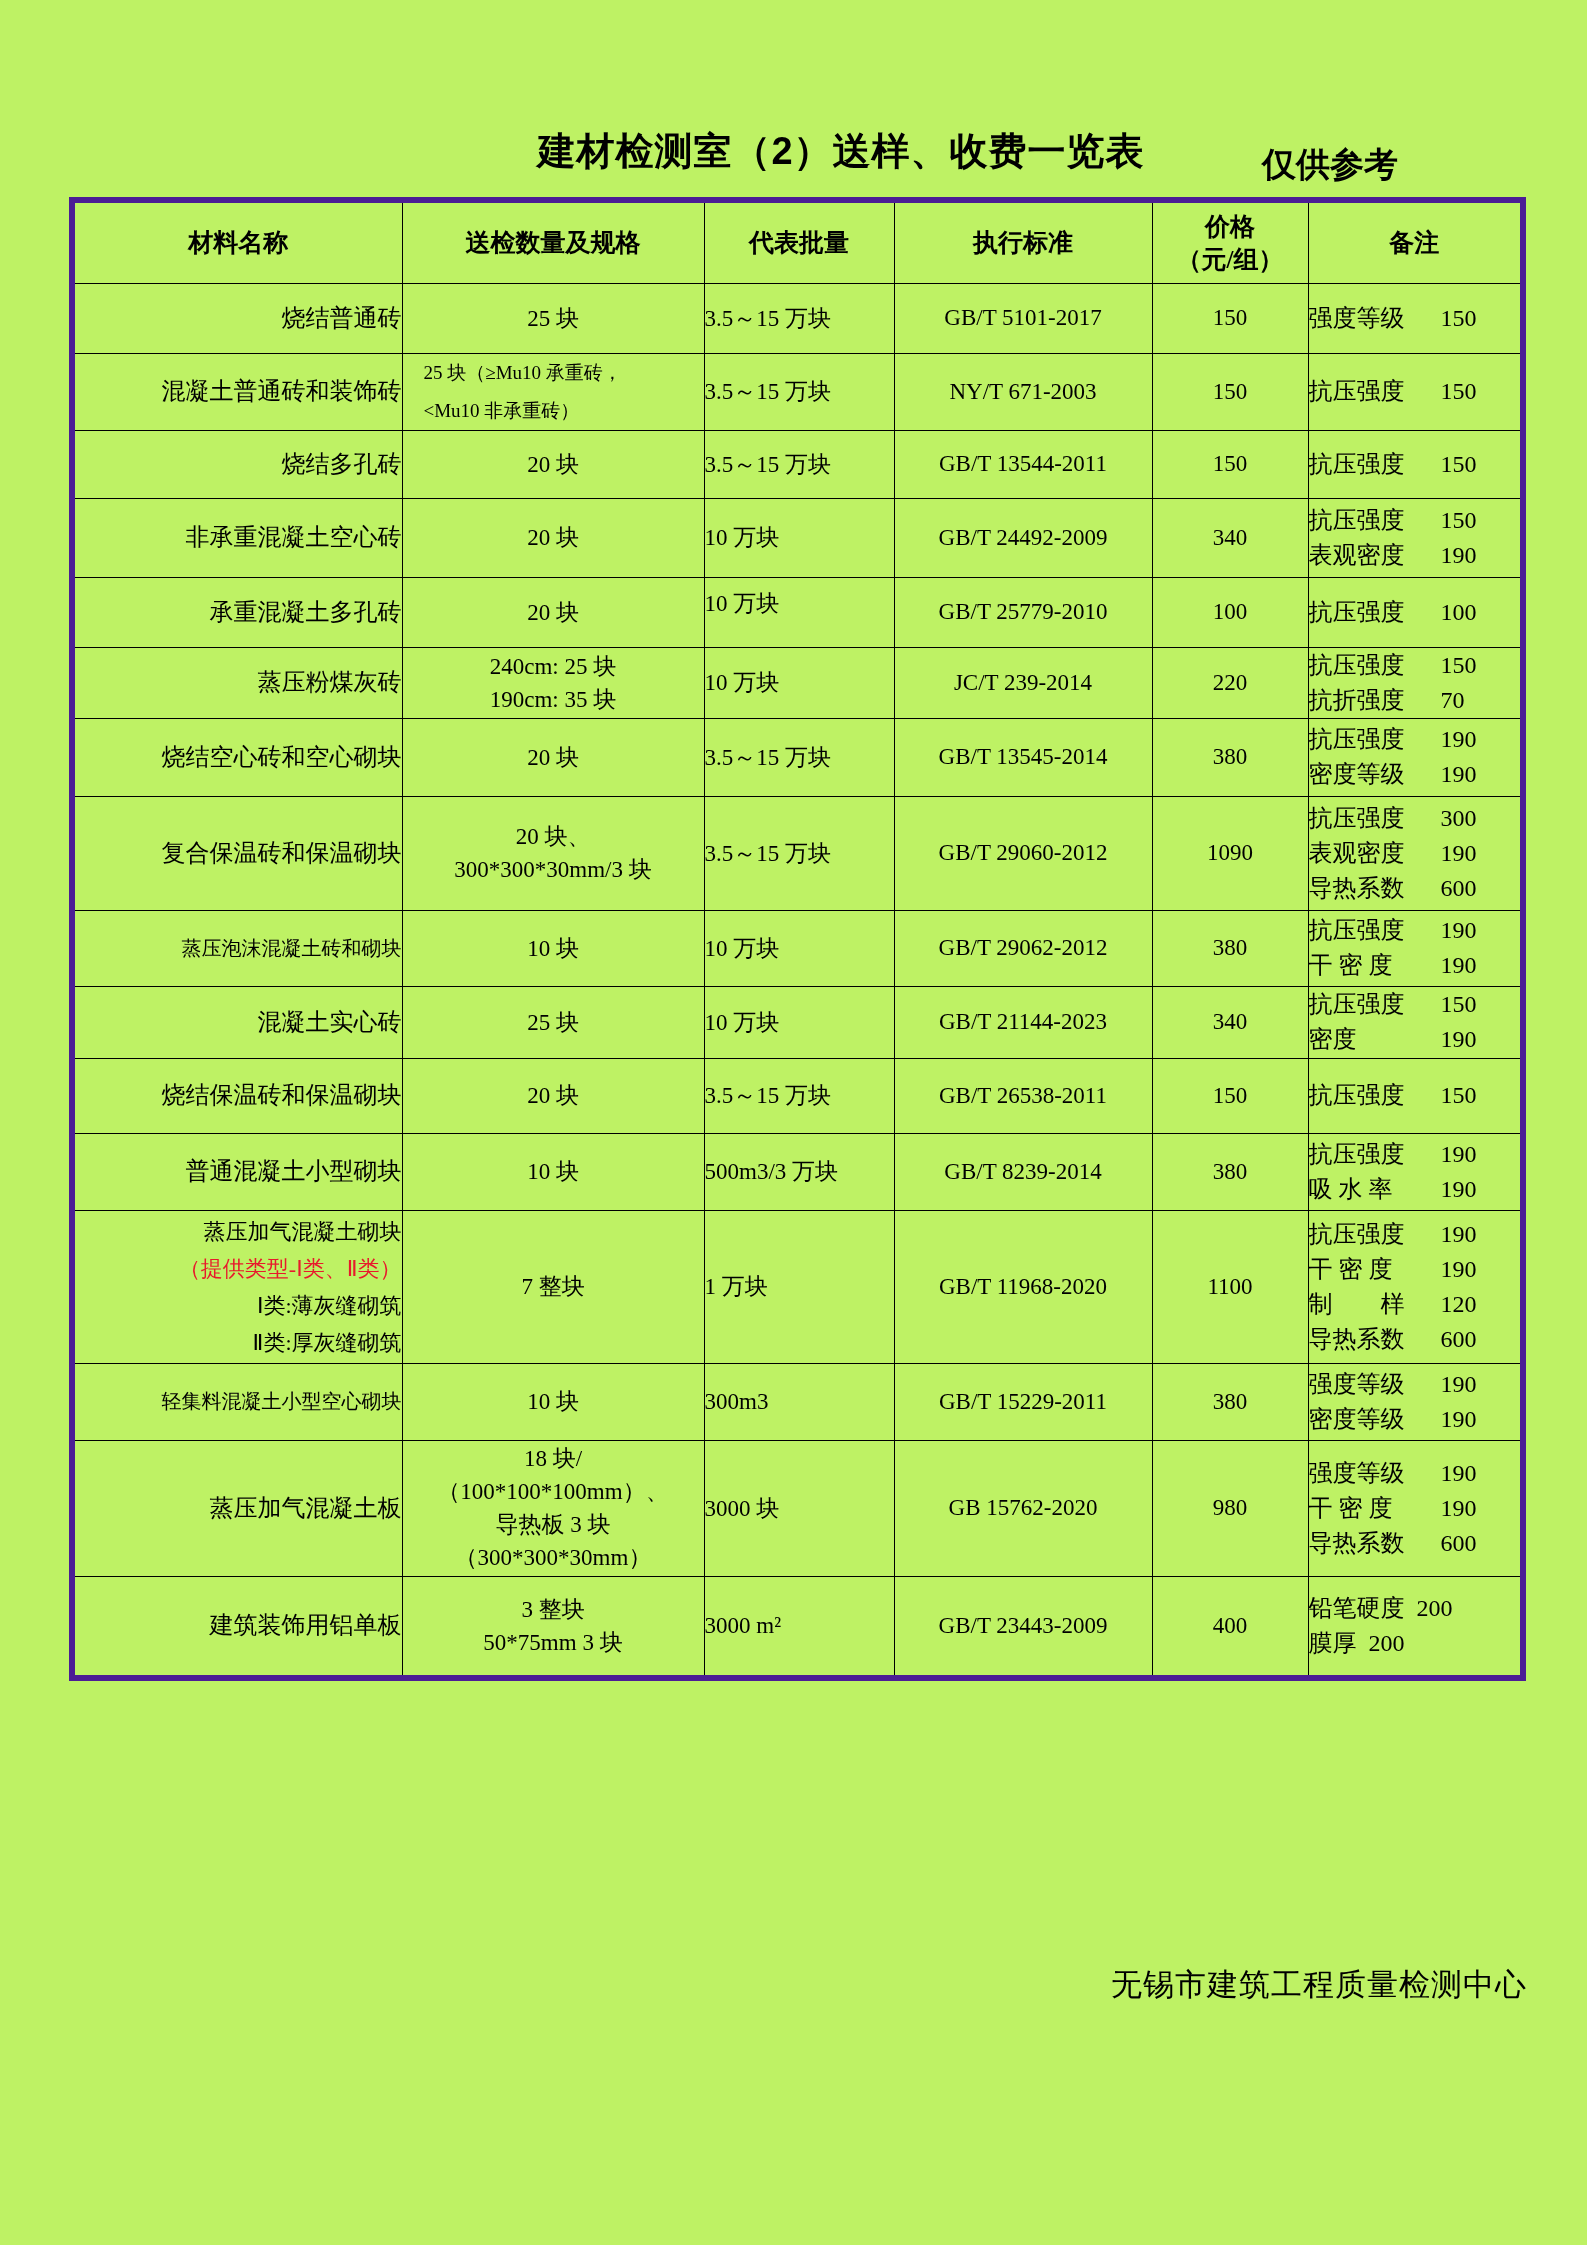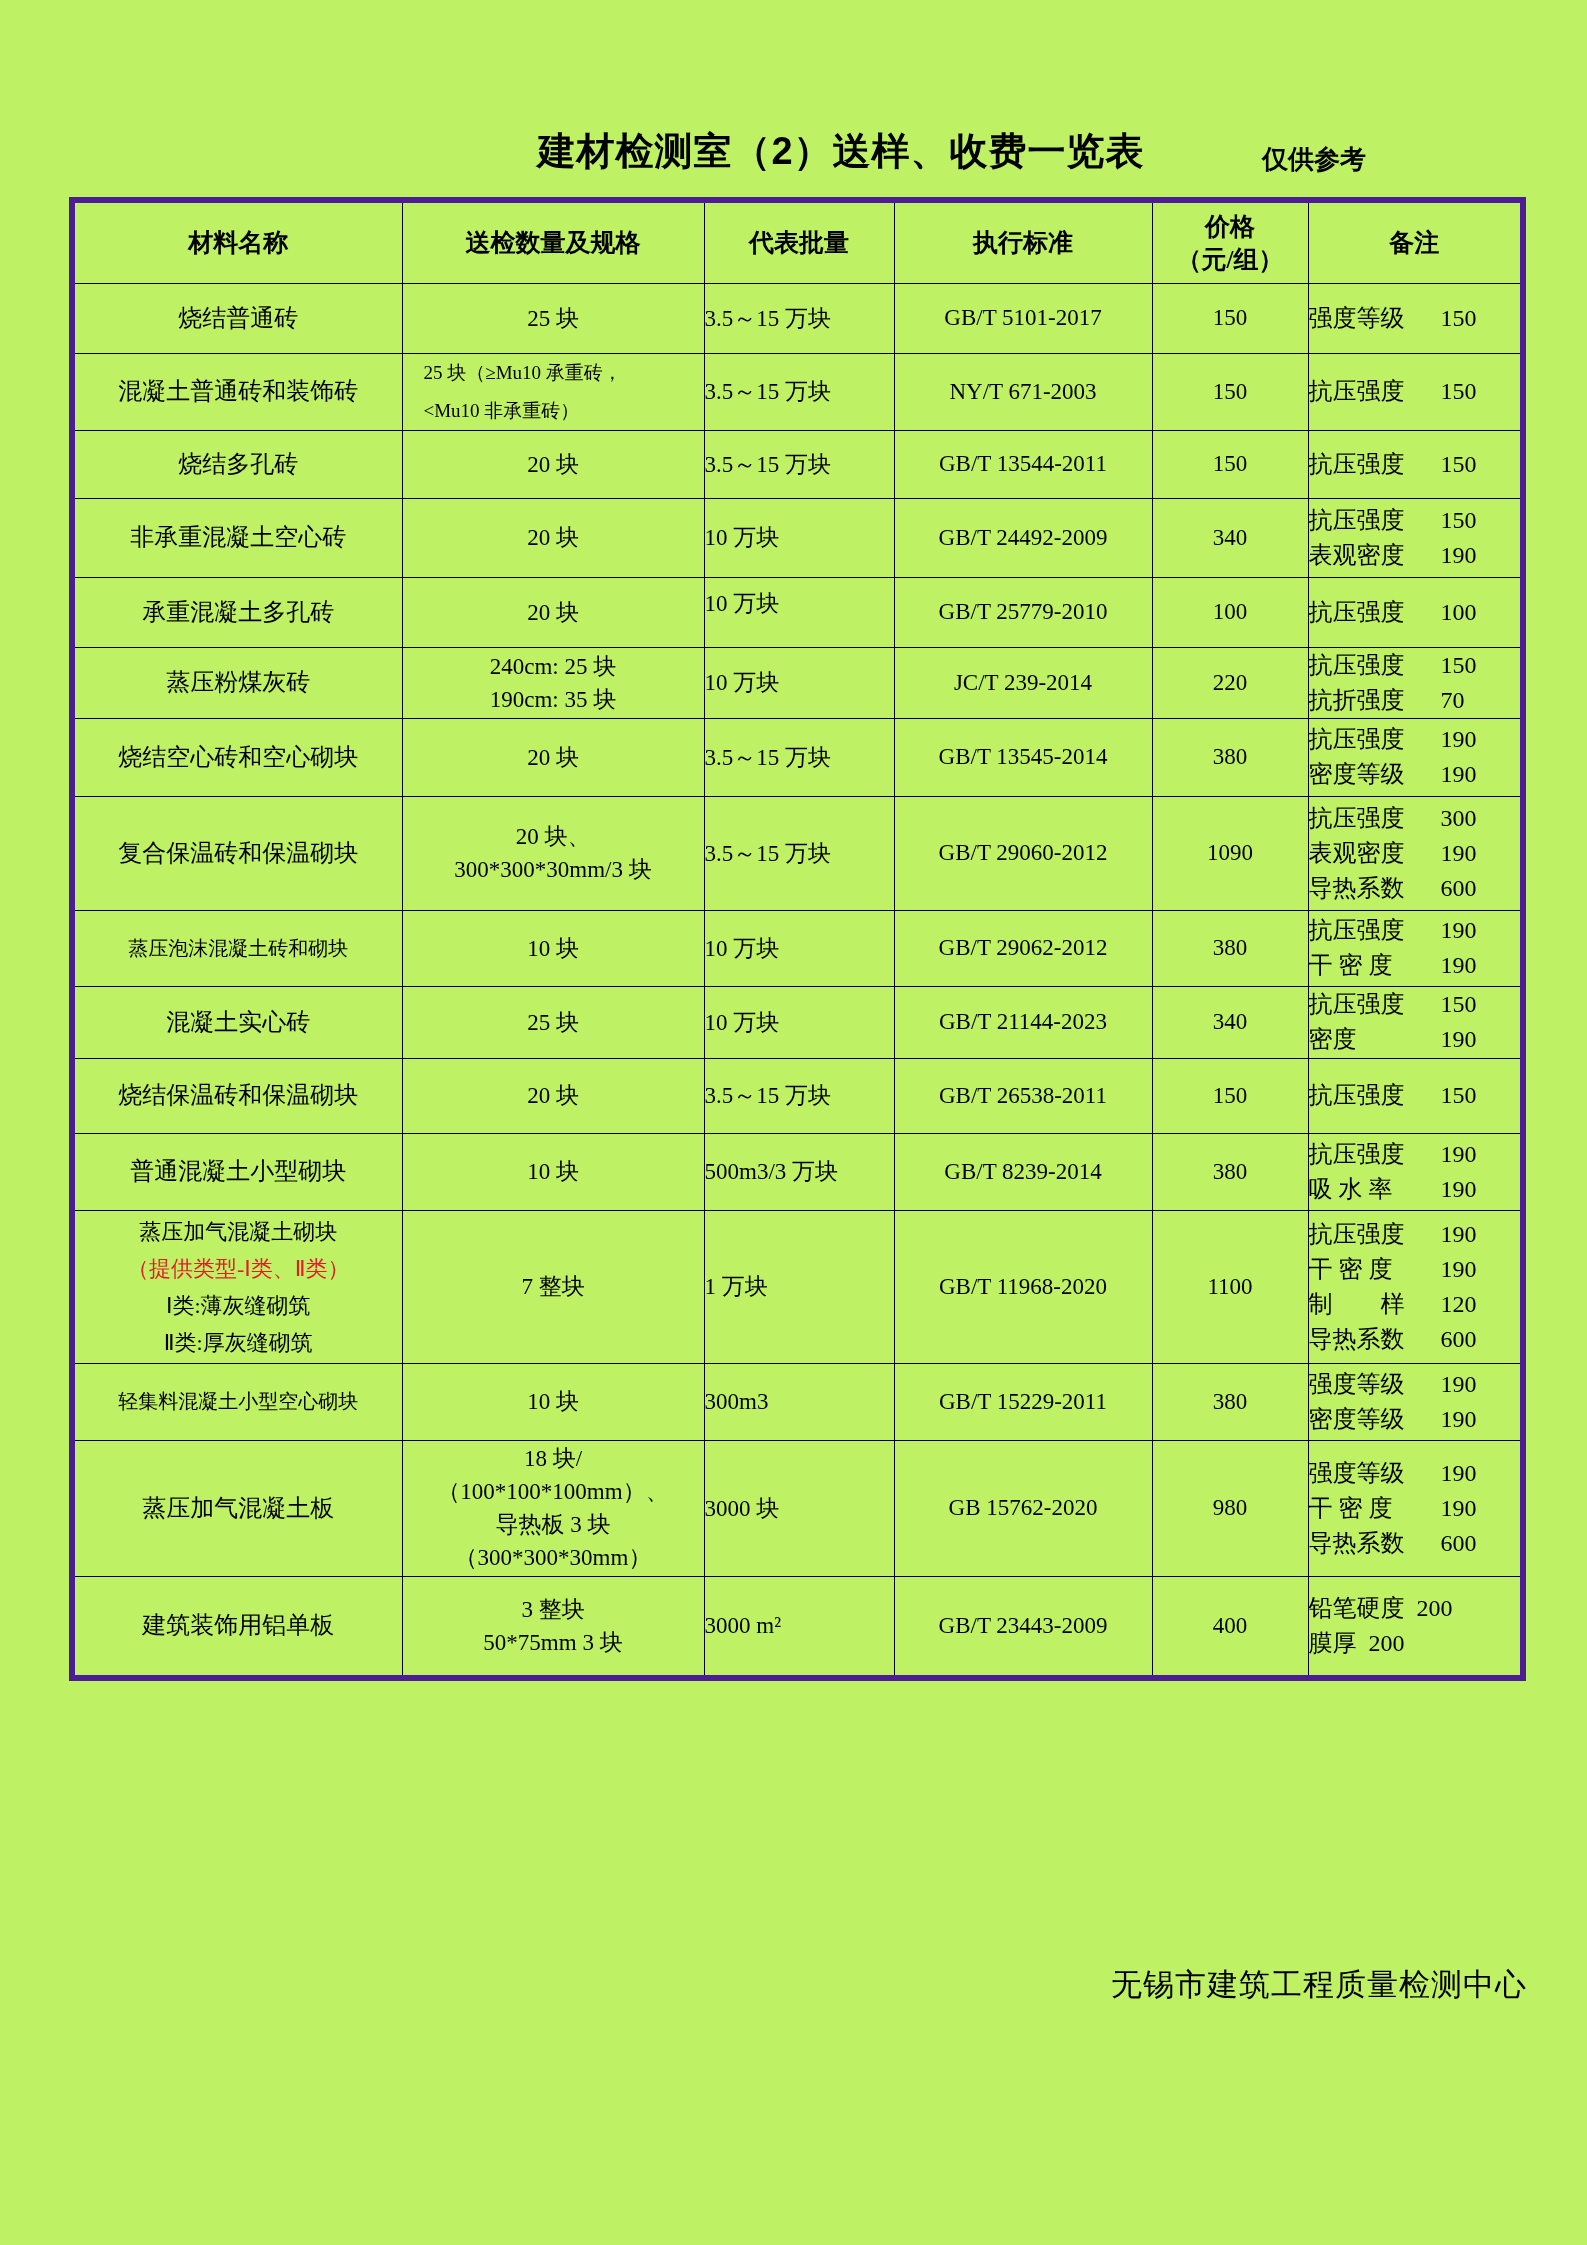--- a/index.html
+++ b/index.html
@@ -17,21 +17,21 @@
     top:126px; left:95px; width:1492px;
     text-align:center;
     font-size:38px;
     font-weight:bold;
     font-family:"Liberation Sans", sans-serif;
     letter-spacing:1px;
   }
   .ref-note{
     position:absolute;
     top:142px; left:1262px;
-    font-size:26px;
+    font-size:34px;
     font-weight:bold;
     font-family:"Liberation Sans", sans-serif;
   }
   .footer{
     position:absolute;
     top:1964px; left:1111px;
     font-size:31px;
     letter-spacing:1px;
   }
   table.fee{
@@ -45,21 +45,21 @@
   table.fee th, table.fee td{
     border:1px solid #000;
     padding:0;
     vertical-align:middle;
     overflow:hidden;
   }
   thead tr{height:83px;}
   th{text-align:center;font-weight:bold;}
   th .h-line{line-height:33px;font-size:25px;}
   td{font-size:23px;}
-  .c-name{text-align:center;padding-left:13px;font-size:24px;}
+  .c-name{text-align:right;padding-left:13px;font-size:24px;}
   .c-name.small{font-size:20px;}
   .c-name.multi{font-size:22px;}
   .c-name .name-line{line-height:37px;}
   .red{color:#e8192c;}
   .c-qty{text-align:center;}
   .c-qty .qty-line{line-height:33px;font-size:23px;}
   .c-qty.small-left{text-align:left;padding-left:21px;}
   .c-qty.small-left .qty-line{font-size:19px;line-height:38px;}
   .c-batch{text-align:left;padding-left:17px;font-size:23px;}
   .c-batch.top{vertical-align:top;padding-top:10px;}

